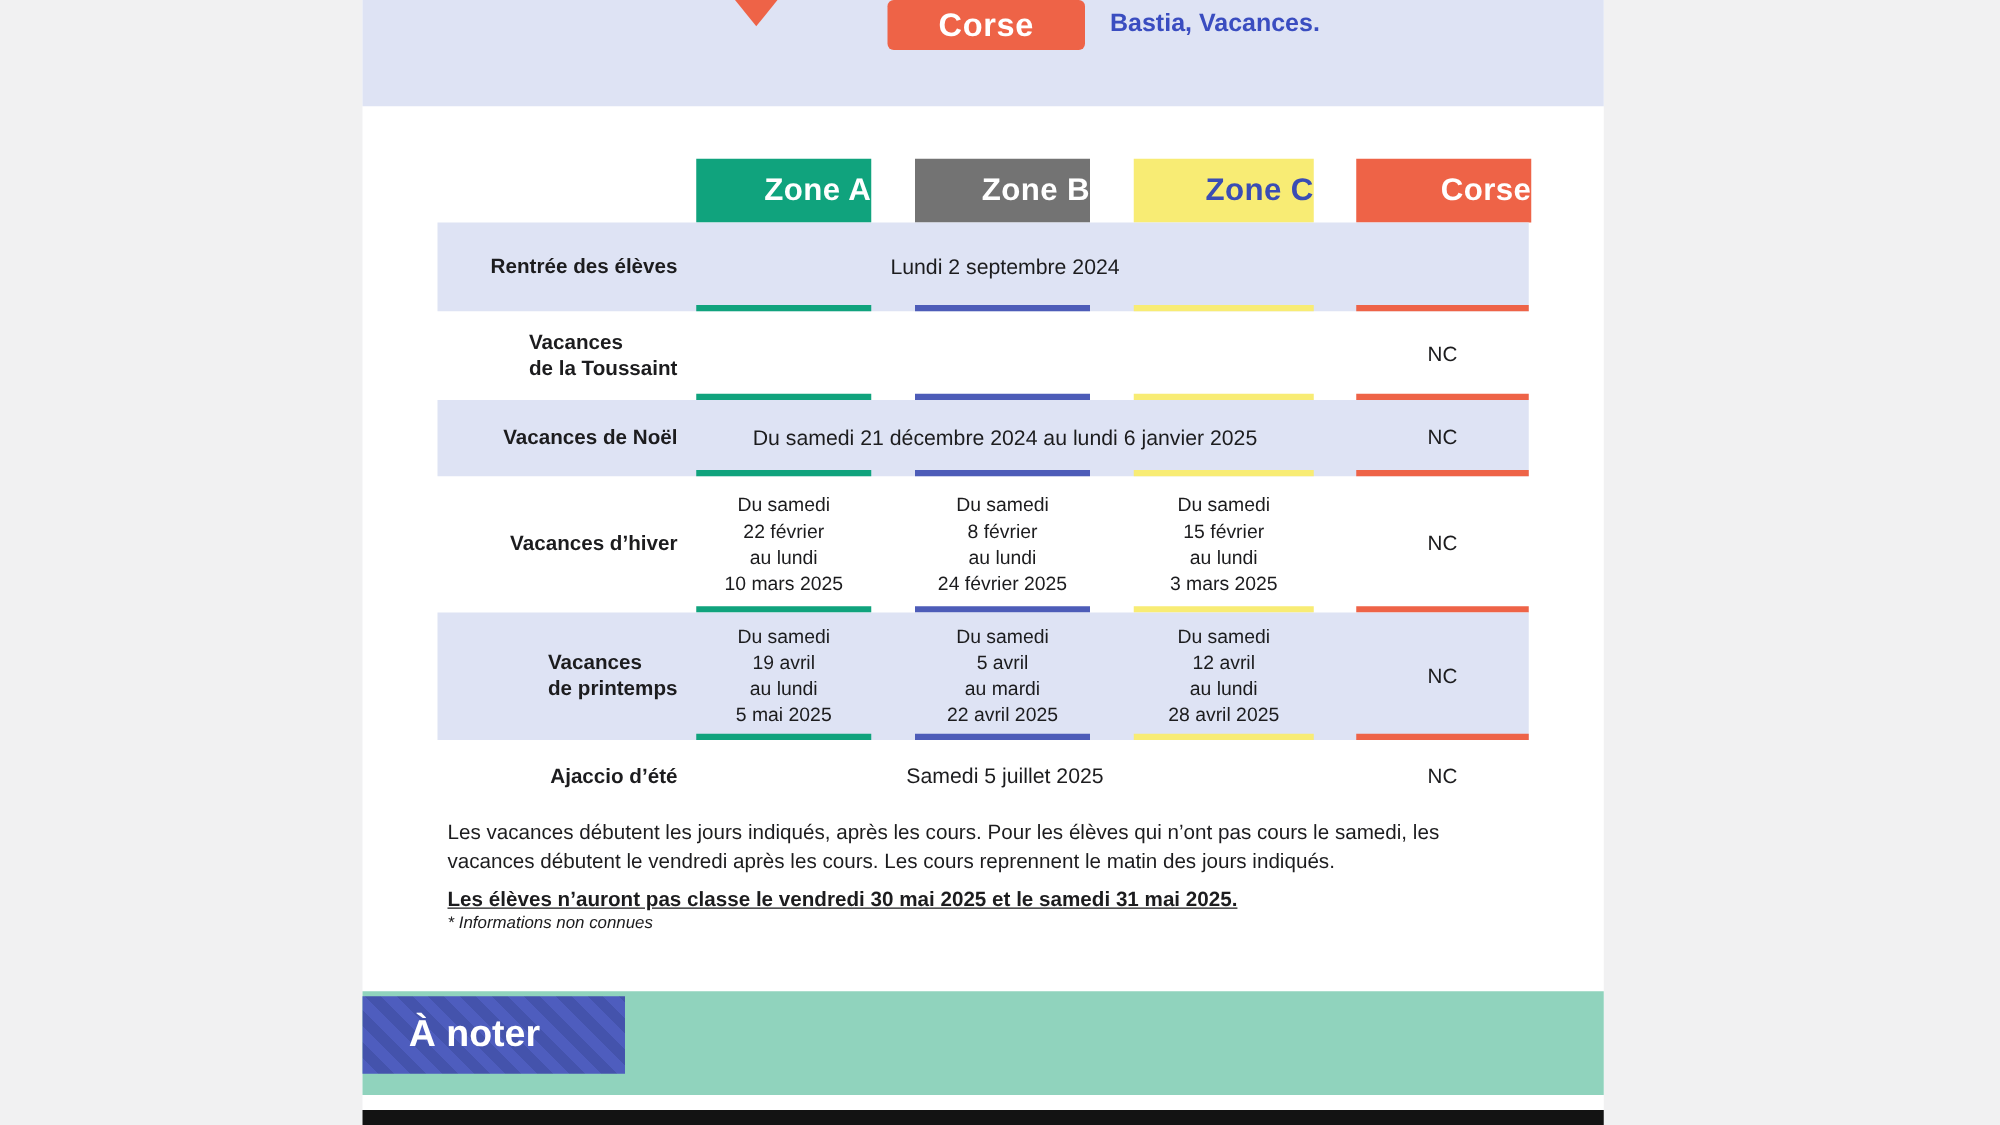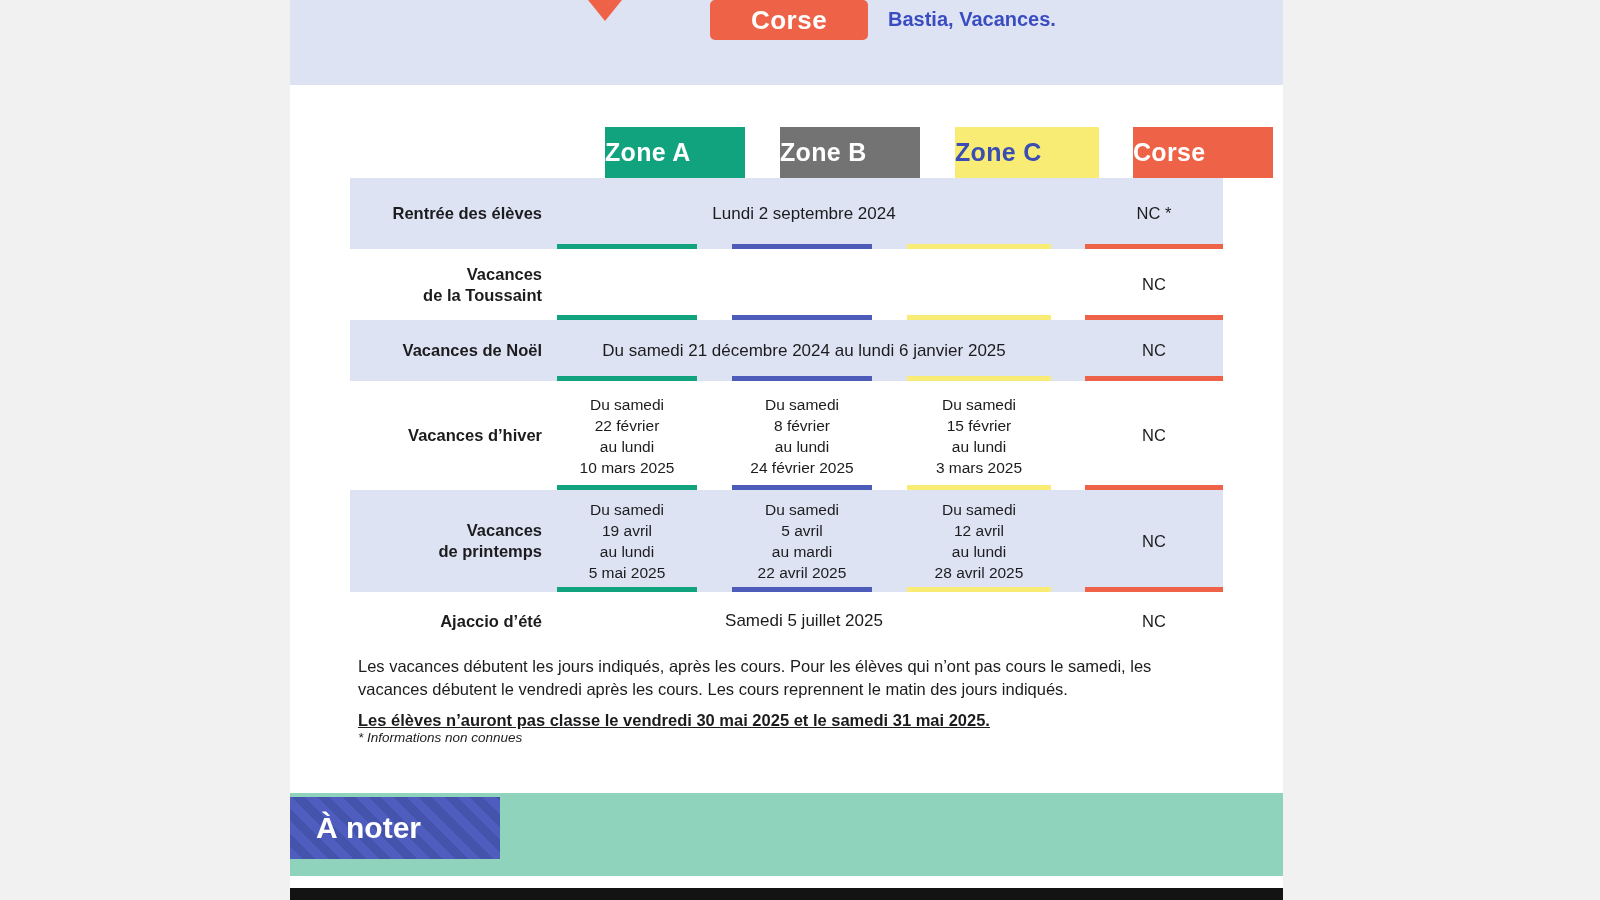--- a/index.html
+++ b/index.html
@@ -25,40 +25,40 @@
   .corse-btn {
     position:absolute; left:420px; top:0; width:158px; height:40px;
     background:#ee6347; border-radius:5px; color:#ffffff;
     font-weight:bold; font-size:26px; text-align:center; line-height:40px;
     letter-spacing:0.5px; cursor:pointer;
   }
   .cities { position:absolute; left:598px; top:8px; font-size:20px; font-weight:bold; color:#3a4dc0; }
 
   
   .col-head {
-    position:absolute; top:127px; height:51px; text-align:left; line-height:51px;
-    font-weight:bold; font-size:25px; letter-spacing:0.3px;margin-left:48px;
+    position:absolute; top:127px; height:51px; text-align:right; line-height:51px;
+    font-weight:bold; font-size:25px; letter-spacing:0.3px;
   }
   .col-a { left:267px; width:140px; }
   .col-b { left:442px; width:140px; }
   .col-c { left:617px; width:144px; }
   .col-k { left:795px; width:140px; }
 
   
   .tbl { position:absolute; left:60px; top:178px; width:873px; }
   .row { position:relative; width:873px; }
   .row.shade { background:#dee3f4; }
   .r1{height:71px;} .r2{height:71px;} .r3{height:61px;} .r4{height:109px;} .r5{height:102px;} .r6{height:58px;}
   .cell {
     position:absolute; top:0; height:100%;
     display:flex; align-items:center; justify-content:center;
     text-align:center; white-space:pre-line;
   }
   .lbl {
-    left:0; width:192px; justify-content:flex-end; text-align:right;
+    left:0; width:192px; justify-content:flex-end; text-align:left;
     font-weight:bold; font-size:16.5px; line-height:21px;
   }
   .span-cell { left:207px; width:494px; font-size:17px; }
   .ca { left:207px; width:140px; }
   .cb { left:382px; width:140px; }
   .cc { left:557px; width:144px; }
   .small { font-size:15.5px; line-height:21px; }
   .ck { left:735px; width:138px; font-size:16.5px; }
   .bar { position:absolute; bottom:0; height:5px; }
   .bar-a { left:207px; width:140px; }
@@ -70,21 +70,21 @@
   .notes { position:absolute; left:68px; top:655px; width:838px; }
   .notes .main { font-size:16.5px; line-height:23px; }
   .notes .boldline { font-size:16.5px; font-weight:bold; margin-top:10px;text-decoration:underline; }
   .notes .ast { font-size:13.5px; font-style:italic; }
 
   
   .teal { position:absolute; left:0; top:793px; width:100%; height:83px; background:#90d3bd; }
   .noter {
     position:absolute; left:0; top:4px; width:210px; height:62px;
     background:repeating-linear-gradient(45deg,#4e5dbe 0 9px,#4453ac 9px 18px);
-    color:#ffffff; font-weight:bold; font-size:30px; line-height:62px; padding-left:26px;
+    color:#ffffff; font-weight:bold; font-size:30px; line-height:62px; padding-left:37px;
   }
   .dark-strip { position:absolute; left:0; top:888px; width:100%; height:12px; background:#131313; }
 </style>
 </head>
 <body>
 
 <div class="content">
 
   <div class="top-band">
     <div class="map-pin"></div>
@@ -95,21 +95,20 @@
   <div class="col-head col-a" style="background: rgb(16, 163, 125); color: rgb(255, 255, 255);">Zone A</div>
   <div class="col-head col-b" style="background: #737373; color: rgb(255, 255, 255);">Zone B</div>
   <div class="col-head col-c" style="background: rgb(248, 236, 116); color: rgb(58, 77, 180);">Zone C</div>
   <div class="col-head col-k" style="background: rgb(238, 99, 71); color: rgb(255, 255, 255);">Corse</div>
 
   <div class="tbl">
 
     <div class="row shade r1">
       <div class="cell lbl">Rentrée des élèves</div>
       <div class="cell span-cell">Lundi 2 septembre 2024</div>
-      <div class="cell ck">NC *</div>
       <div class="bar bar-a" style="background: rgb(16, 163, 125);"></div>
       <div class="bar bar-b" style="background: rgb(77, 92, 184);"></div>
       <div class="bar bar-c" style="background: rgb(248, 236, 116);"></div>
       <div class="bar bar-k" style="background: rgb(238, 99, 71);"></div>
     </div>
 
     <div class="row r2">
       <div class="cell lbl">Vacances
 de la Toussaint</div>
       <div class="cell ck">NC</div>

